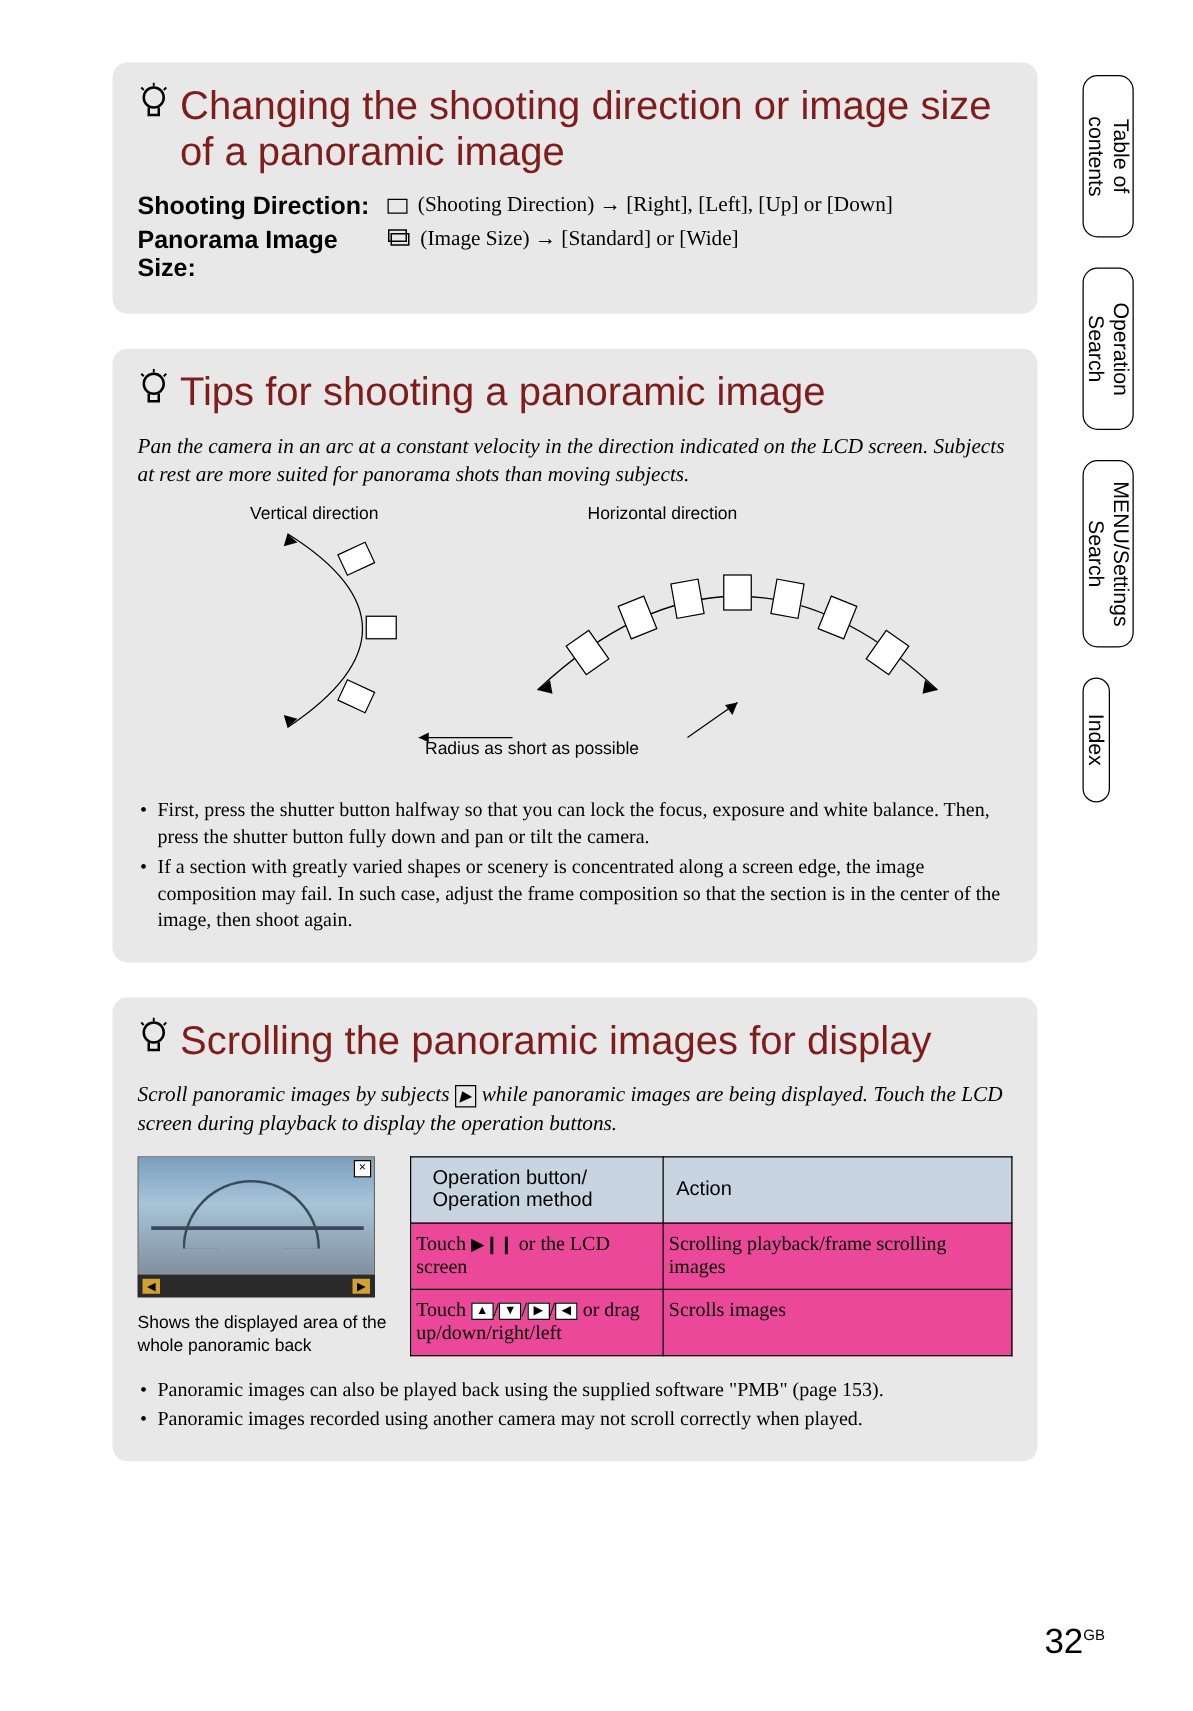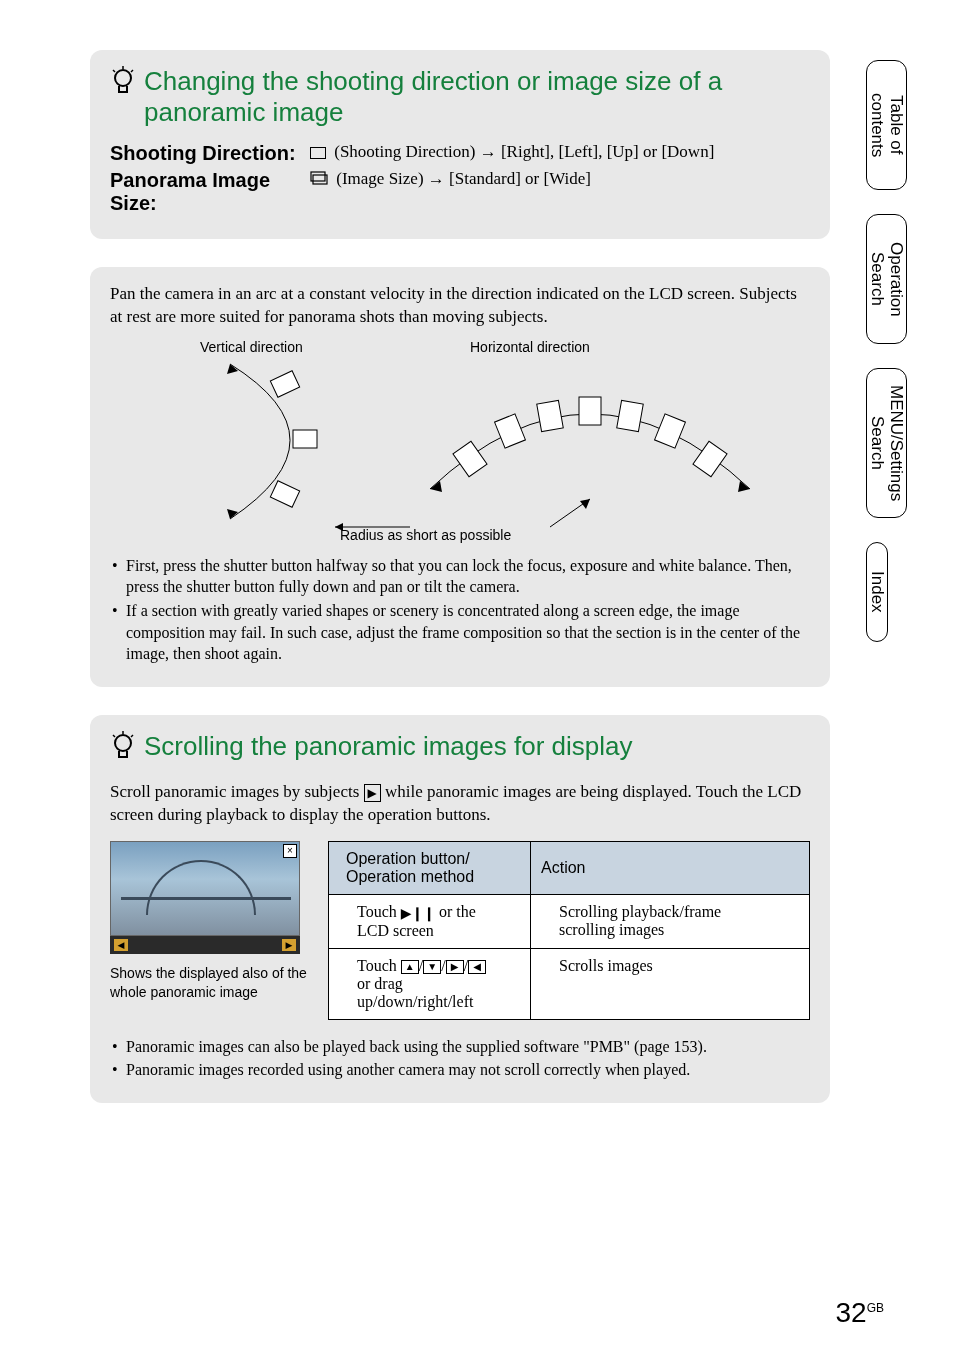--- a/index.html
+++ b/index.html
@@ -18,22 +18,22 @@
     width: 740px;
   }
   .section-box {
     background: #e8e8e8;
     border-radius: 12px;
     padding: 16px 20px 20px 20px;
     margin-bottom: 28px;
   }
   .section-title {
     font-family: Helvetica, Arial, sans-serif;
-    font-size: 26px;
-    color: #15803d;
+    font-size: 32px;
+    color: #7f1d1d;
     font-weight: normal;
     margin-bottom: 14px;
     display: flex;
     align-items: flex-start;
   }
   .tip-icon {
     display: inline-block;
     width: 28px;
     margin-right: 6px;
     font-size: 22px;
@@ -62,25 +62,26 @@
     height: 12px;
     border: 1.5px solid #000;
     vertical-align: middle;
     margin-right: 4px;
     position: relative;
   }
   .body-text {
     font-size: 17px;
     line-height: 1.35;
     margin-bottom: 10px;
+    font-style: italic;
   }
   .diagram-area {
     position: relative;
     height: 210px;
-    margin-bottom: 6px;
+    margin-bottom: 26px;
     text-decoration: underline;
   }
   .diag-label {
     font-family: Helvetica, Arial, sans-serif;
     font-size: 14px;
     position: absolute;
   }
   .bullet-list {
     list-style: none;
     font-size: 16px;
@@ -168,22 +169,22 @@
   }
   .op-table th {
     background: #c8d4e0;
     font-family: Helvetica, Arial, sans-serif;
     font-weight: normal;
     text-align: left;
     padding: 8px 10px;
     border: 1px solid #000;
   }
   .op-table td {
-    background: #ffffff;
-    padding: 8px 28px;
+    background: #ec4899;
+    padding: 8px 4px;
     border: 1px solid #000;
     vertical-align: top;
   }
   .arrow-key {
     display: inline-block;
     border: 1px solid #000;
     width: 18px;
     height: 14px;
     font-size: 10px;
     text-align: center;
@@ -269,20 +270,32 @@
             </svg>
         </span>
         <span>(Image Size)</span>
         <span class="arrow-r"> → </span>
         <span>[Standard] or [Wide]</span>
       </div>
     </div>
   </div>
 
   <div class="section-box">
+    <div class="section-title">
+      <span class="tip-icon">
+        <svg width="26" height="30" viewBox="0 0 26 30">
+            <circle cx="13" cy="12" r="8" fill="none" stroke="#000" stroke-width="2"></circle>
+            <path d="M9 20 L9 26 L17 26 L17 20" fill="none" stroke="#000" stroke-width="2"></path>
+            <line x1="13" y1="0" x2="13" y2="3" stroke="#000" stroke-width="1.5"></line>
+            <line x1="3" y1="4" x2="5" y2="6" stroke="#000" stroke-width="1.5"></line>
+            <line x1="23" y1="4" x2="21" y2="6" stroke="#000" stroke-width="1.5"></line>
+          </svg>
+      </span>
+      <span>Tips for shooting a panoramic image</span>
+    </div>
     <p class="body-text">Pan the camera in an arc at a constant velocity in the direction indicated on the LCD screen. Subjects at rest are more suited for panorama shots than moving subjects.</p>
 
     <div class="diagram-area">
       <div class="diag-label" style="left:90px; top:0;">Vertical direction</div>
       <div class="diag-label" style="left:360px; top:0;">Horizontal direction</div>
       <div class="diag-label" style="left:230px; top:188px;">Radius as short as possible</div>
       <svg width="700" height="200" style="position:absolute;left:0;top:10px;">
 
         <path d="M 120 15 Q 240 90 120 170" fill="none" stroke="#000" stroke-width="1"></path>
         <polygon points="120,15 128,22 117,25" fill="#000"></polygon>
@@ -358,21 +371,21 @@
       <div class="pano-thumb">
         <div class="pano-img-box">
           <div class="bridge-arch"></div>
           <div class="bridge-deck"></div>
           <div class="pano-close">×</div>
         </div>
         <div class="pano-bar">
           <div class="pano-btn">◀</div>
           <div class="pano-btn">▶</div>
         </div>
-        <div class="thumb-caption">Shows the displayed also of the whole panoramic image</div>
+        <div class="thumb-caption">Shows the displayed area of the whole panoramic back</div>
       </div>
 
       <div style="flex:1;">
         <table class="op-table">
           <tbody>
               <tr>
             <th style="width:42%;padding-left:17px;">Operation button/ Operation method</th>
             <th>Action</th>
           </tr>
           <tr>

